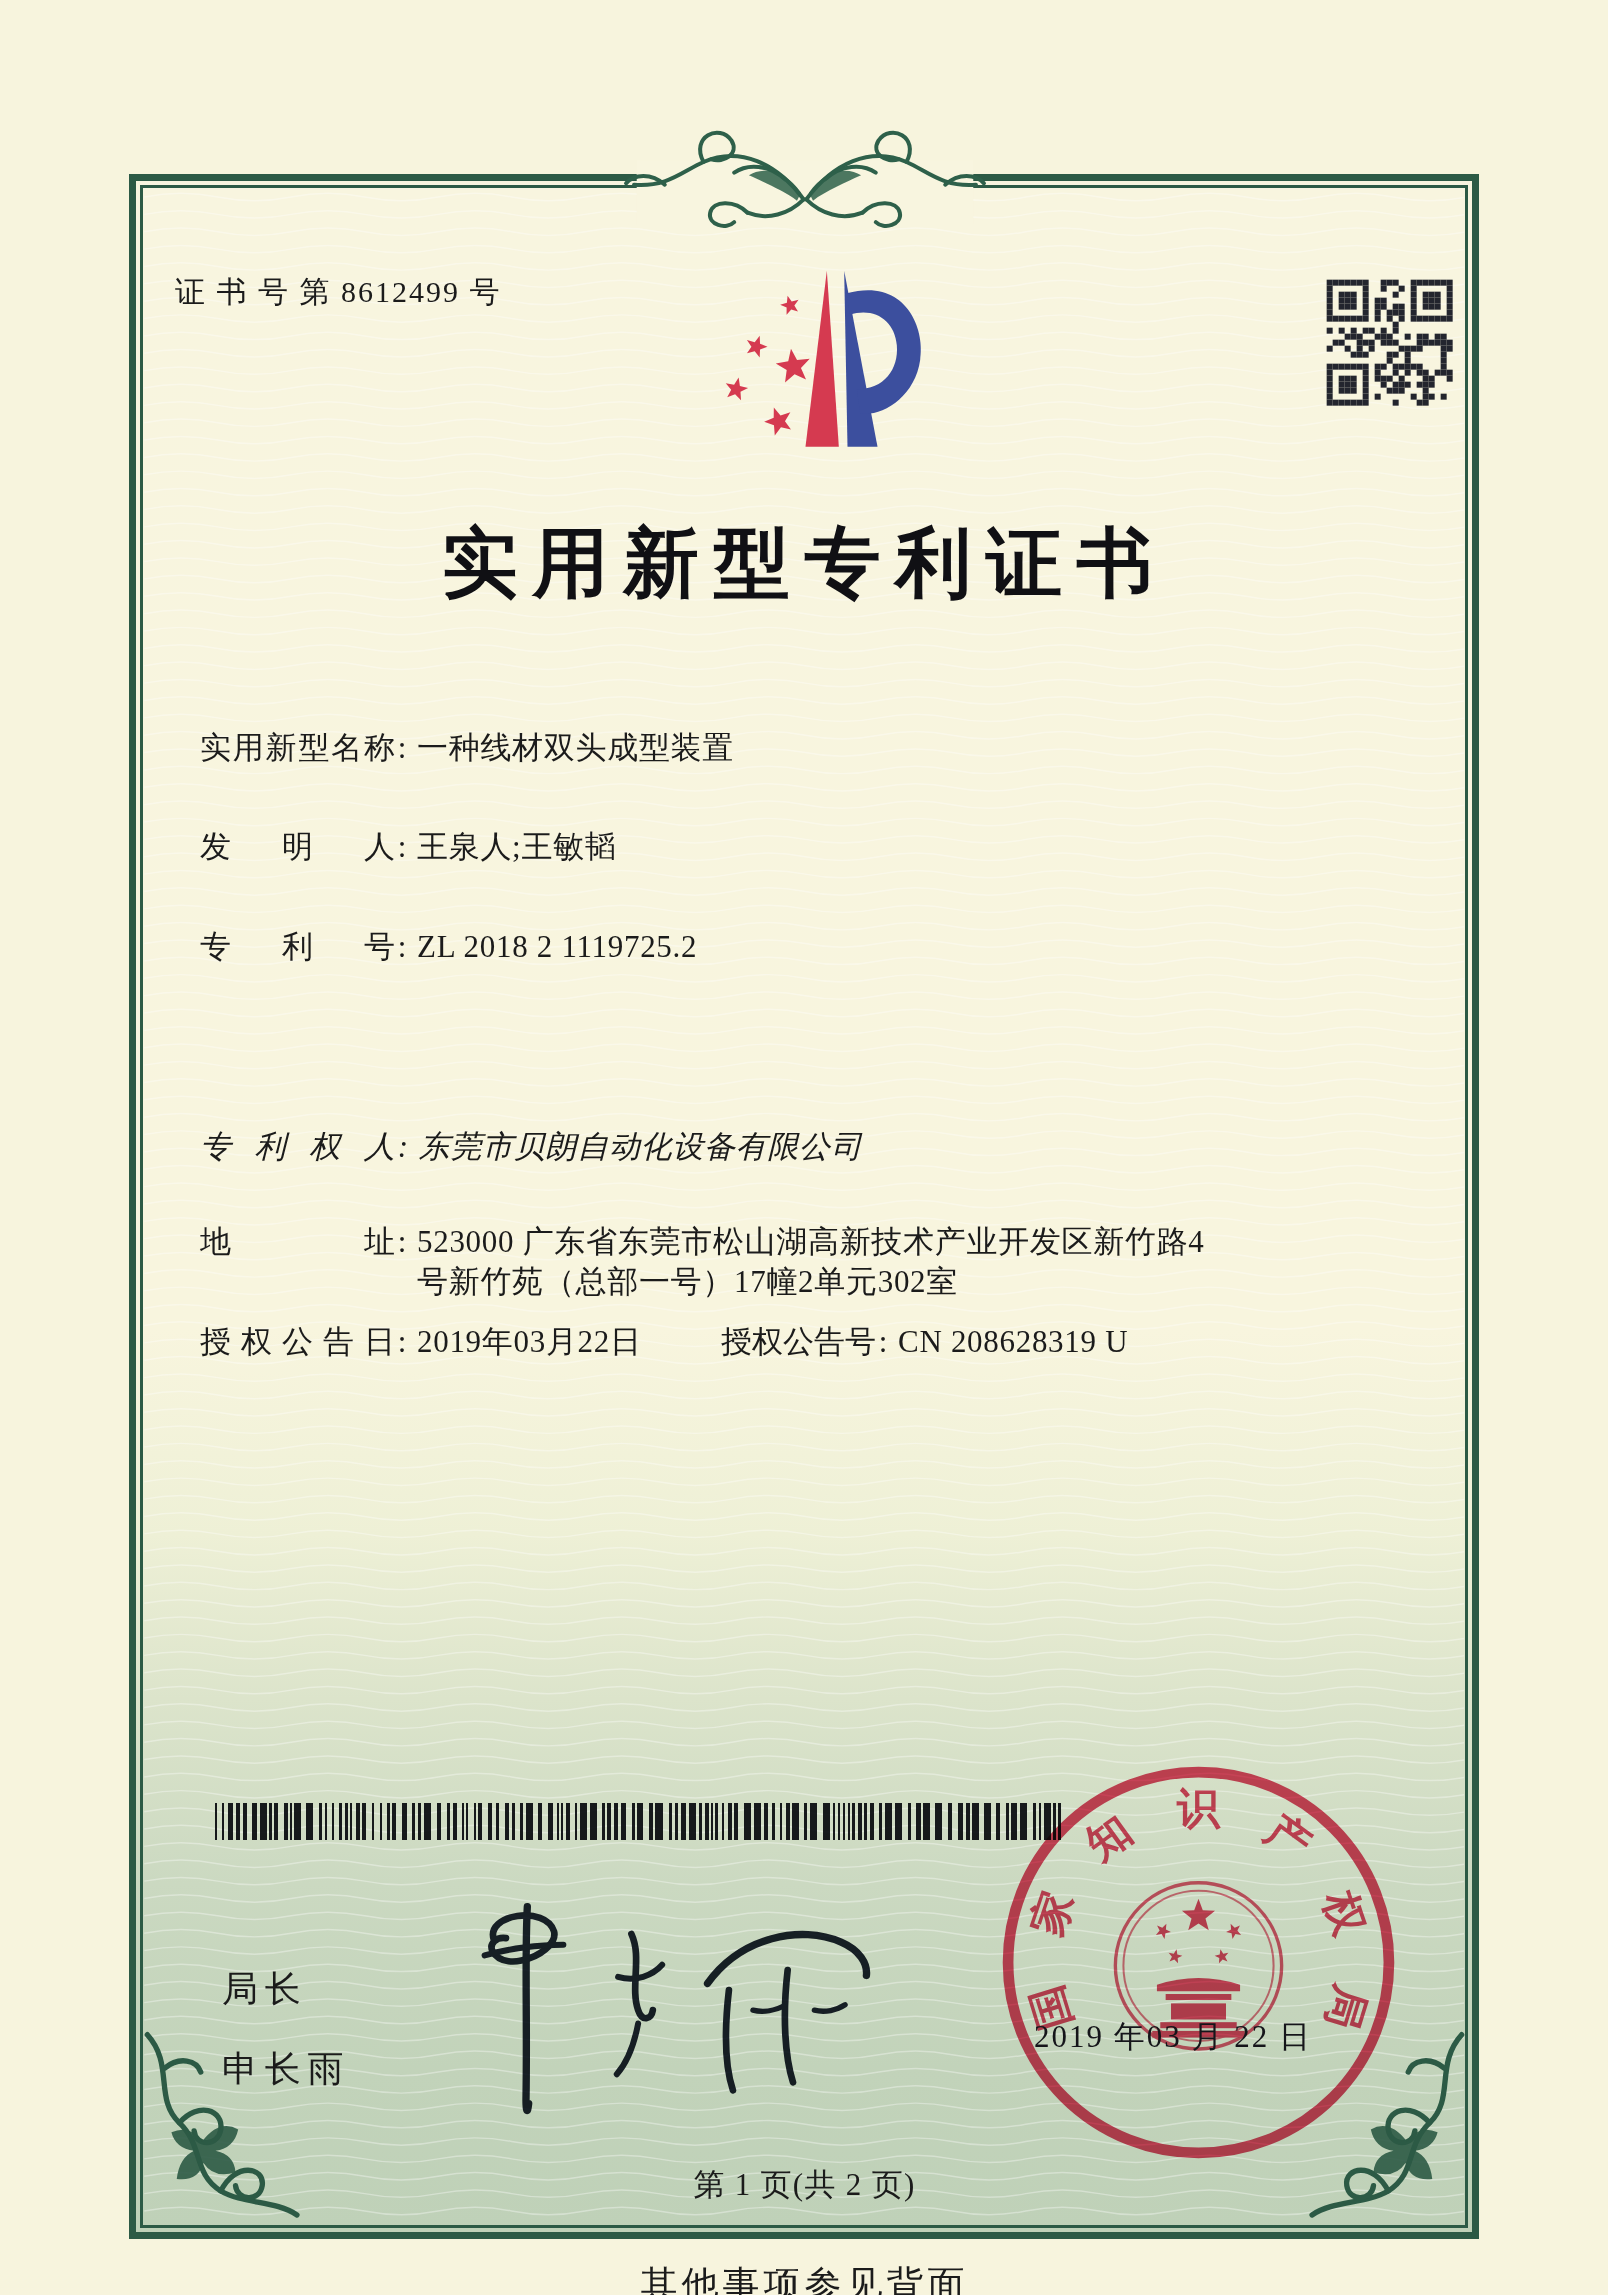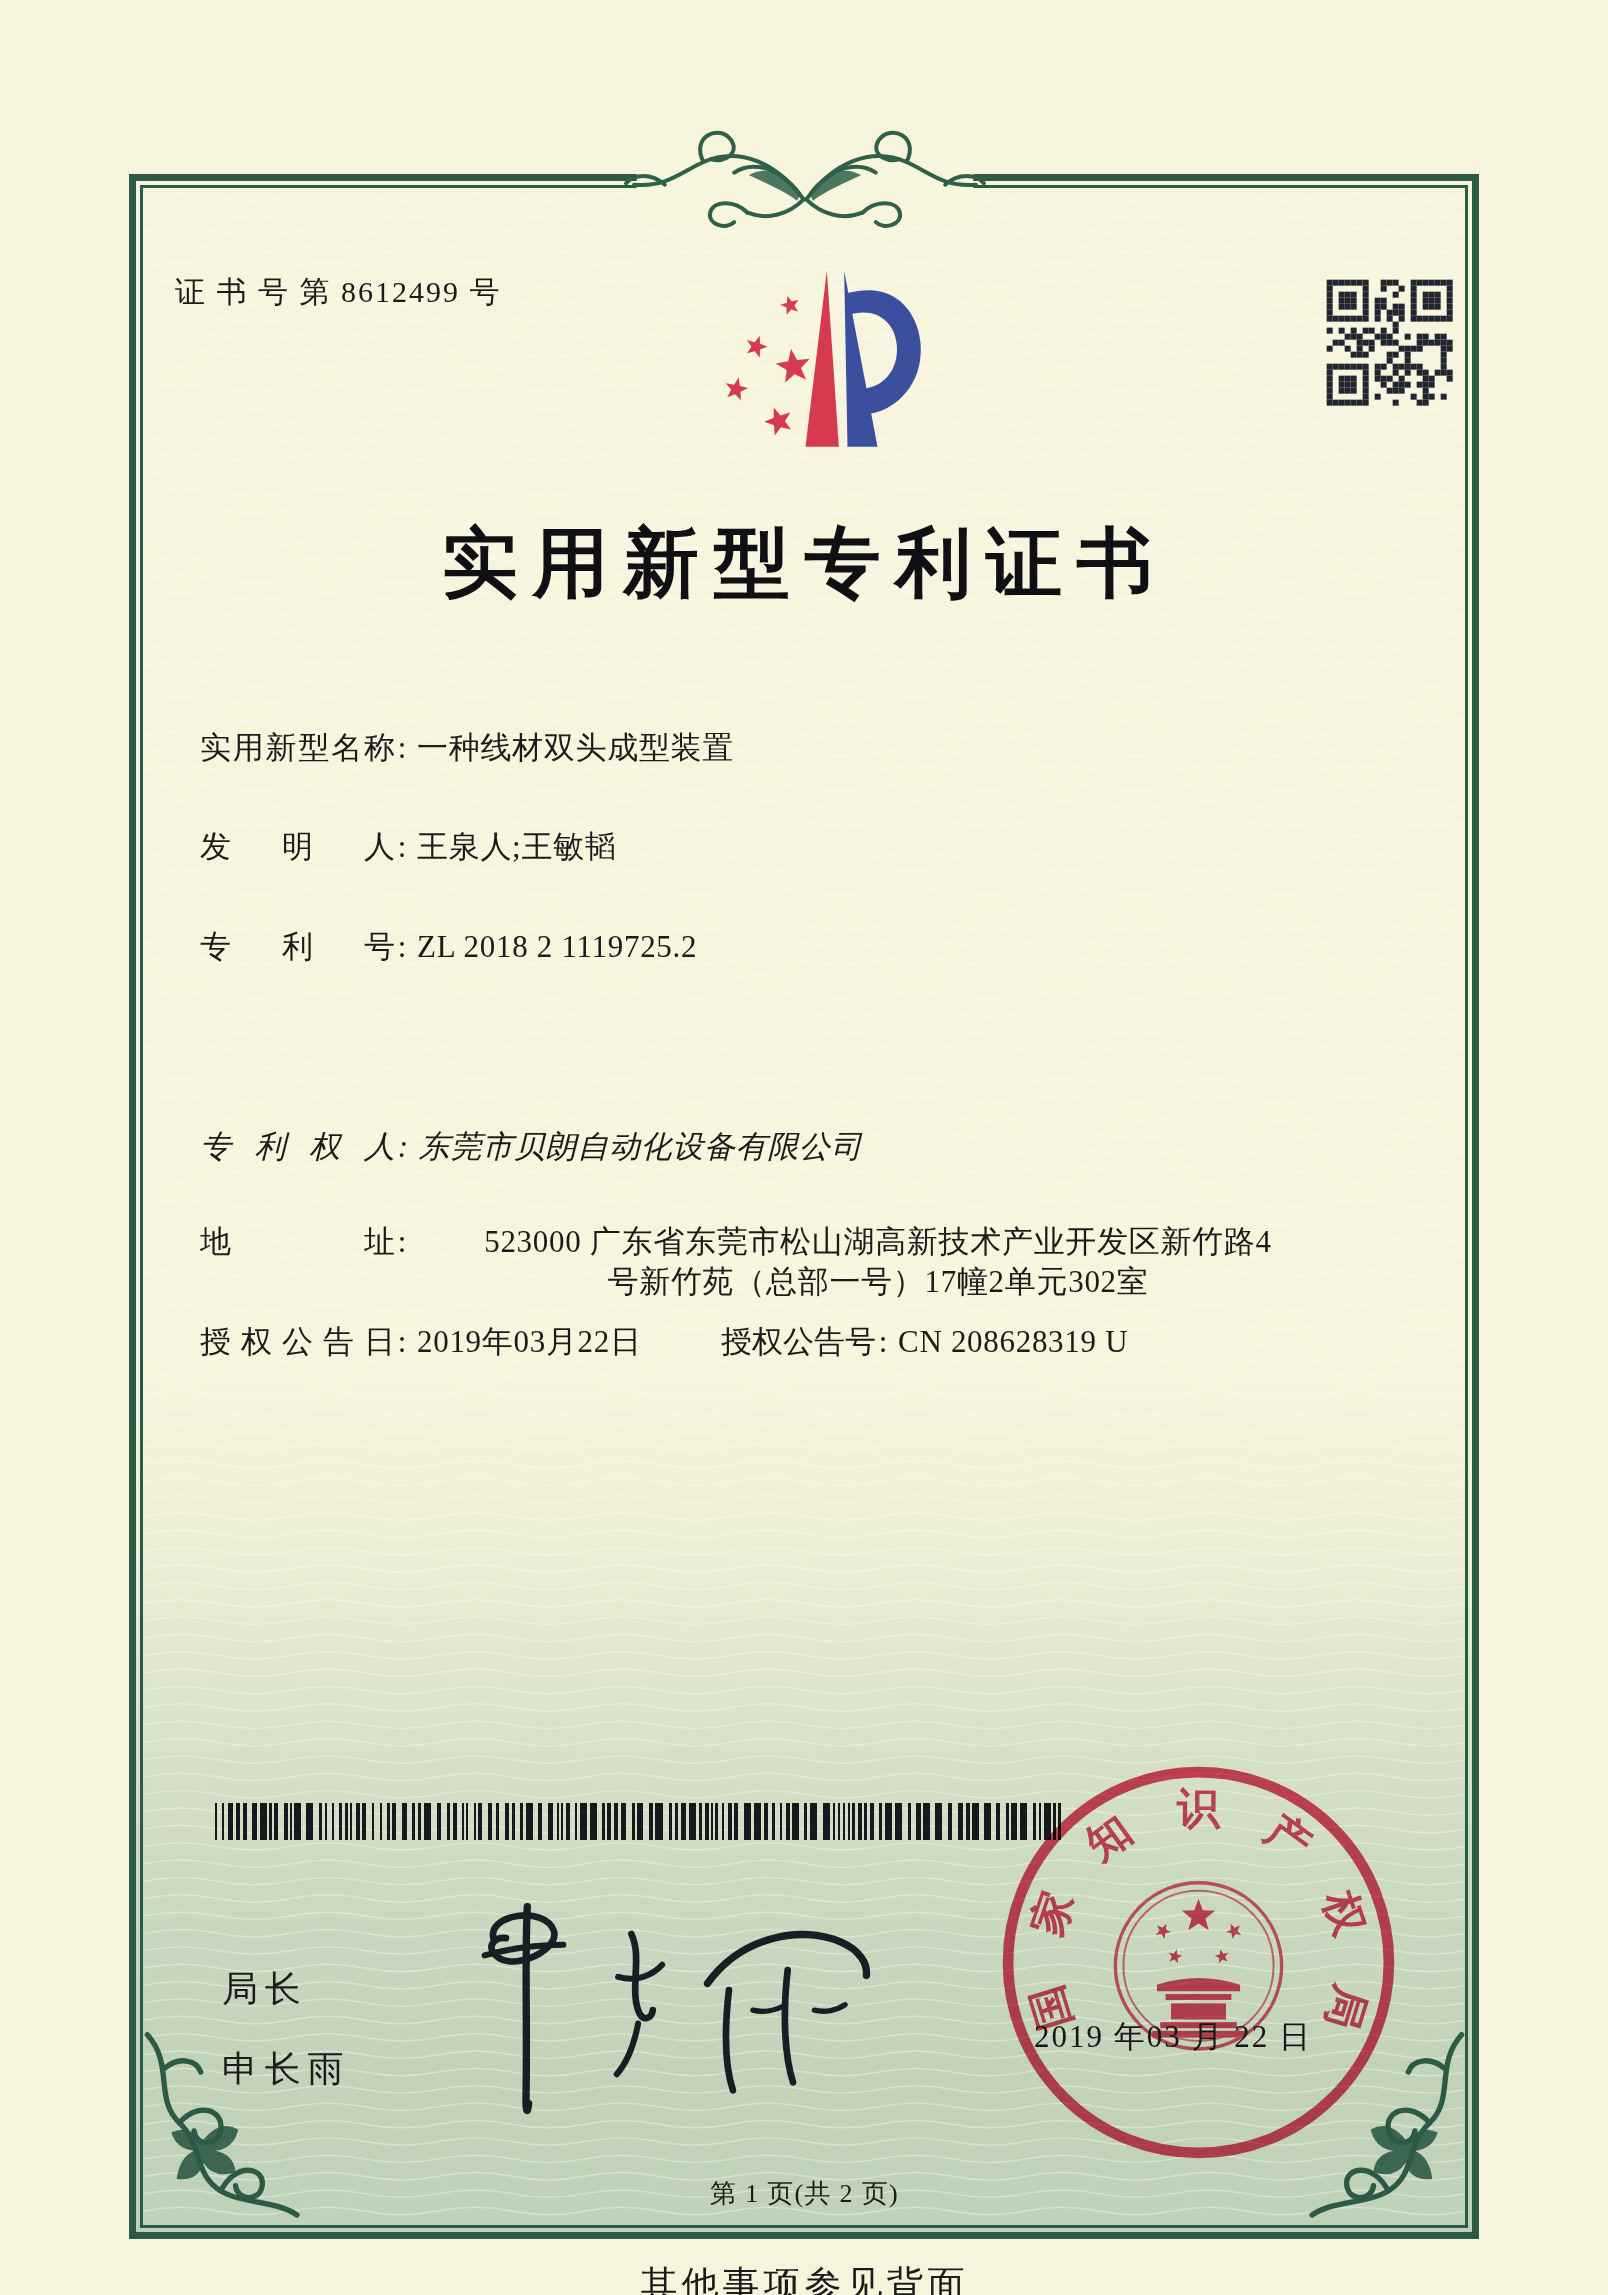--- a/index.html
+++ b/index.html
@@ -23,39 +23,39 @@
   #logo{position:absolute;left:700px;top:252px;z-index:3;}
   #qr-svg{position:absolute;left:1326px;top:279px;z-index:3;}
   .cert-title{position:absolute;left:50%;top:513px;transform:translateX(-50%);
     font-size:76px;font-weight:700;letter-spacing:14.7px;white-space:nowrap;z-index:3;color:#101014;}
 
   
   .frow{position:absolute;left:200px;width:1209px;font-size:31px;line-height:40px;z-index:3;}
   .flabel{display:inline-block;width:195px;text-align:justify;text-align-last:justify;vertical-align:top;}
   .colon{display:inline-block;margin:0 10.7px 0 2.7px;vertical-align:top;}
   .fvalue{display:inline-block;vertical-align:top;letter-spacing:0.7px;}
-  .addr .fvalue{white-space:pre-line;width:922px;line-height:40px;text-align:center;}
+  .addr .fvalue{white-space:pre-line;width:922px;line-height:40px;}
   .grant-group2{position:absolute;left:521px;top:0;}
   .grant-group2 .flabel2{display:inline-block;vertical-align:top;}
 
   
   .body-paragraphs{position:absolute;left:200px;top:1389px;width:1210px;z-index:3;
     font-size:31px;line-height:46px;text-align:justify;}
   .body-paragraphs p{margin:0;text-indent:2em;}
 
   
   #barcode{position:absolute;left:215px;top:1803px;width:865px;height:37px;z-index:3;
     font-size:0;mix-blend-mode:multiply;}
   #barcode span{display:inline-block;height:100%;background:#1a1c22;}
   .director-title{position:absolute;left:222px;top:1965px;font-size:36px;letter-spacing:6.7px;z-index:3;}
   .director-name{position:absolute;left:222px;top:2045px;font-size:36px;letter-spacing:6.7px;z-index:3;}
   #signature{position:absolute;left:427px;top:1870px;z-index:4;mix-blend-mode:multiply;}
   #seal{position:absolute;left:994px;top:1758px;z-index:3;mix-blend-mode:multiply;opacity:.94;}
   .seal-date{position:absolute;left:1034px;top:2016px;font-size:31px;letter-spacing:2px;z-index:5;color:#15151a;text-align:right;}
-  .page-info{position:absolute;left:50%;top:2164px;transform:translateX(-50%);font-size:26px;letter-spacing:1.3px;z-index:3;margin-top:12px;}
+  .page-info{position:absolute;left:50%;top:2164px;transform:translateX(-50%);font-size:31px;letter-spacing:1.3px;z-index:3;}
   .back-note{position:absolute;left:50%;top:2260px;transform:translateX(-50%);font-size:37px;letter-spacing:4px;z-index:3;white-space:nowrap;}
 </style>
 </head>
 <body>
 
 <div id="page">
 
   <div class="frame-outer">
     <div class="frame-inner"></div>
   </div>

